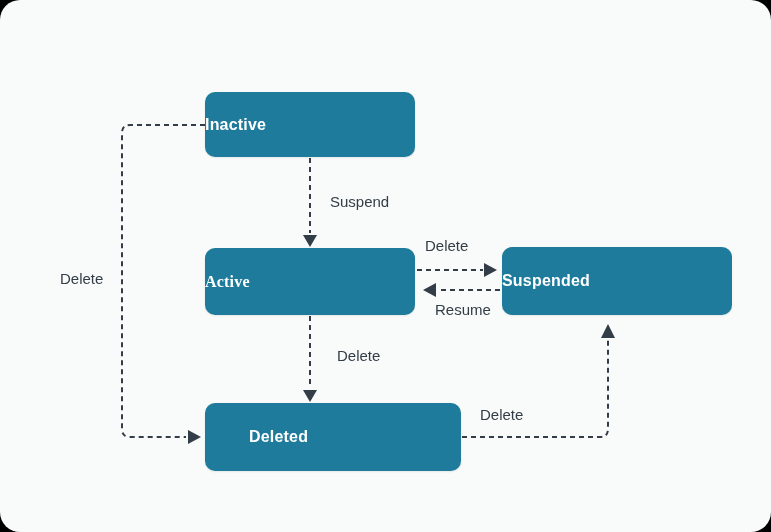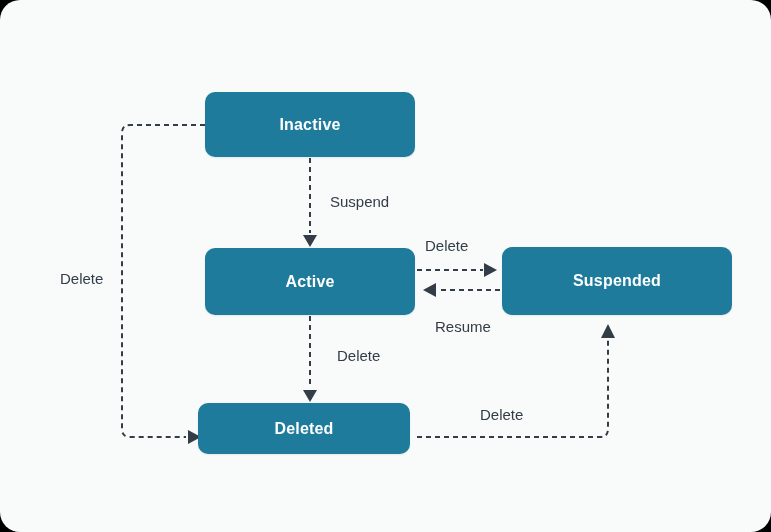--- a/index.html
+++ b/index.html
@@ -31,37 +31,37 @@
   }
   .edges polygon{fill:var(--edge-color);stroke:none;}
   .node{
     position:absolute;
     background:var(--node-fill);
     border-radius:10px;
     color:var(--node-text);
     font-weight:700;
     font-size:16px;
     letter-spacing:0.2px;
-    display:flex;align-items:center;justify-content:center;
+    display:flex;align-items:center;justify-content:flex-start;
     box-shadow:0 1px 2px rgba(0,0,0,0.08);
   }
   .node-inactive {left:205px;top:92px;width:210px;height:65px;}
-  .node-active   {left:205px;top:248px;width:210px;height:67px;}
+  .node-active   {left:205px;top:248px;width:210px;height:67px;font-family:Liberation Serif, serif;}
   .node-suspended{left:502px;top:247px;width:230px;height:68px;}
-  .node-deleted  {left:198px;top:403px;width:212px;height:51px;}
+  .node-deleted  {left:205px;top:403px;width:212px;height:68px;padding-left:44px;}
   .edge-label{
     position:absolute;
     color:var(--edge-color);
     font-size:15px;
     line-height:16px;
     white-space:nowrap;
   }
   .lbl-activate     {left:330px;top:194px;}
   .lbl-suspend      {left:425px;top:238px;}
-  .lbl-resume       {left:435px;top:319px;}
+  .lbl-resume       {left:435px;top:302px;}
   .lbl-delete-mid   {left:337px;top:348px;}
   .lbl-delete-right {left:480px;top:407px;}
   .lbl-delete-left  {left:60px; top:271px;}
 </style>
 </head>
 <body>
 
 <div class="frame">
   <div class="canvas">
 

